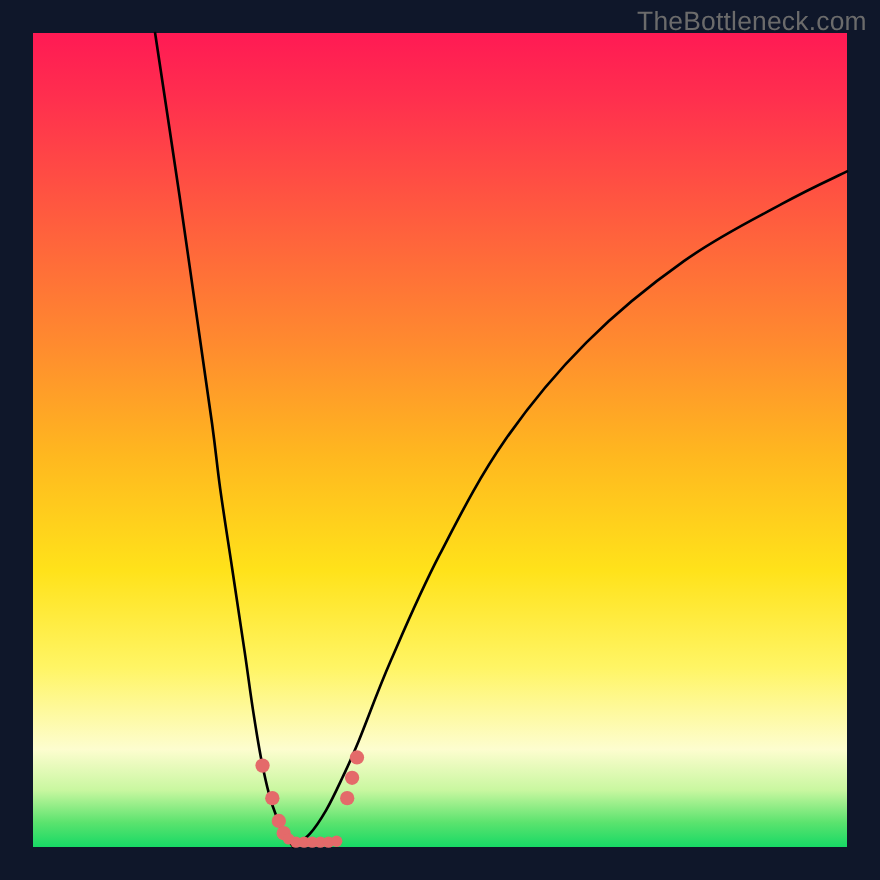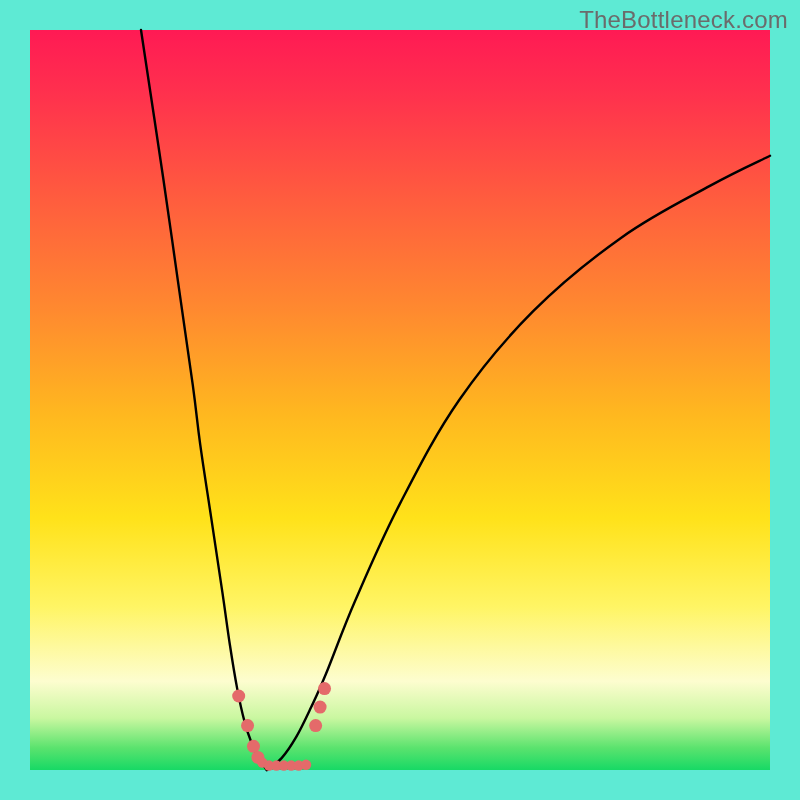--- a/index.html
+++ b/index.html
@@ -10,21 +10,21 @@
     overflow: hidden;
     background: #000;
     font-family: Arial, Helvetica, sans-serif;
   }
   .frame {
     position: absolute;
     left: 0;
     top: 0;
     width: 800px;
     height: 800px;
-    background: #5eead4;
+    background: #0f172a;
   }
   .plot {
     position: absolute;
     left: 30px;
     top: 30px;
     width: 740px;
     height: 740px;
     
     background: linear-gradient(
       to bottom,

